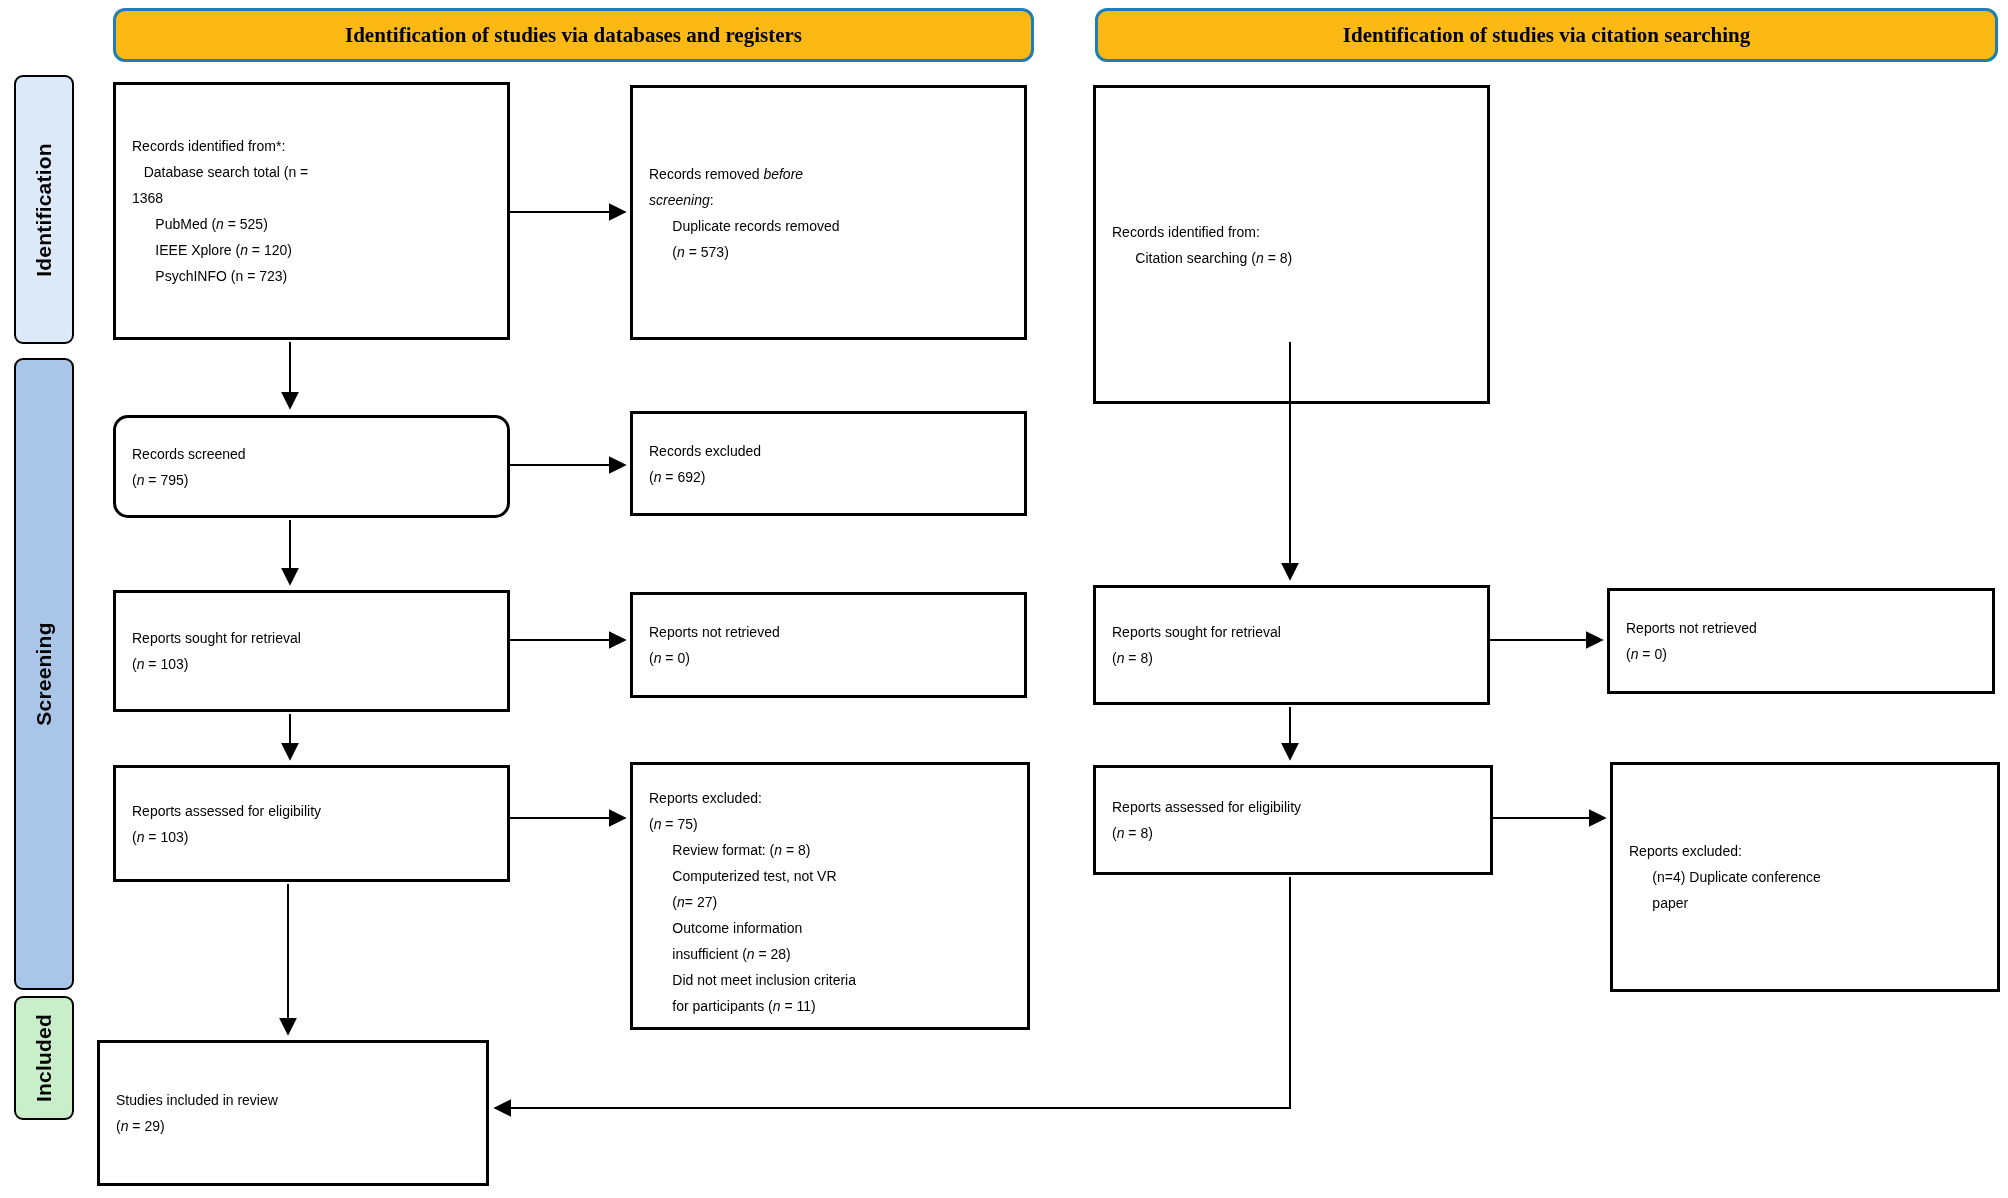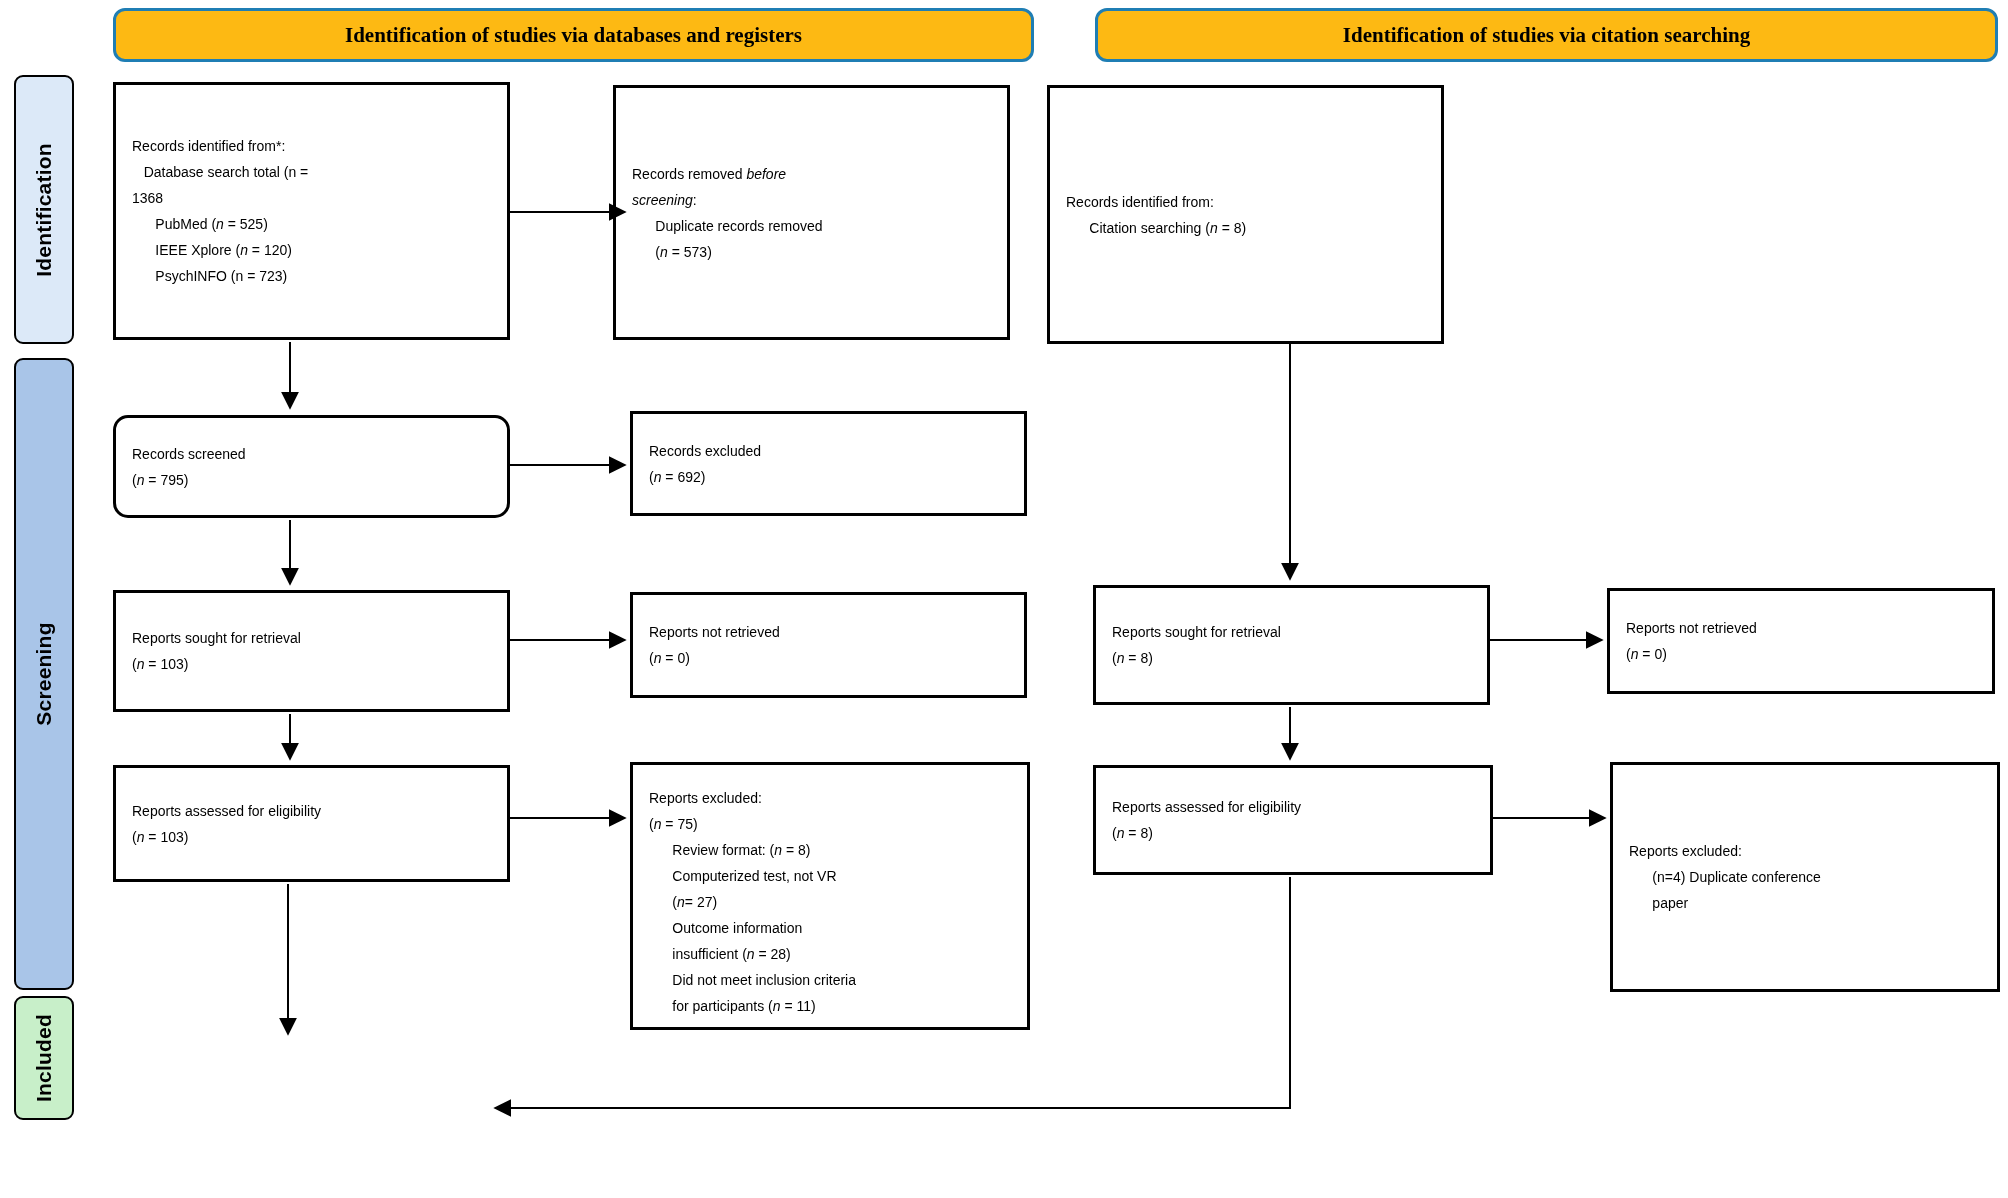--- a/index.html
+++ b/index.html
@@ -91,21 +91,21 @@
 
   <div class="fbox" style="left:113px; top:82px; width:397px; height:258px;">
     <div class="box-text">Records identified from*:
    Database search total (n =
 1368
       PubMed (<i>n</i> = 525)
       IEEE Xplore (<i>n</i> = 120)
       PsychINFO (n = 723)</div>
   </div>
 
-  <div class="fbox" style="left:613px; top:85px; width:397px; height:255px;">
+  <div class="fbox" style="left:630px; top:85px; width:397px; height:255px;">
     <div class="box-text">Records removed <i>before</i>
 <i>screening</i>:
       Duplicate records removed
       (<i>n</i> = 573)</div>
   </div>
 
   <div class="fbox" style="left:113px; top:415px; width:397px; height:103px;border-radius:15px;">
     <div class="box-text">Records screened
 (<i>n</i> = 795)</div>
   </div>
@@ -135,22 +135,26 @@
 (<i>n</i> = 75)
       Review format: (<i>n</i> = 8)
       Computerized test, not VR
       (<i>n</i>= 27)
       Outcome information
       insufficient (<i>n</i> = 28)
       Did not meet inclusion criteria
       for participants (<i>n</i> = 11)</div>
   </div>
 
+  <div class="fbox" style="left:97px; top:1040px; width:392px; height:146px;">
+    <div class="box-text">Studies included in review
+(<i>n</i> = 29)</div>
+  </div>
 
-  <div class="fbox" style="left:1047px; top:85px; width:397px; height:259px;">
+  <div class="fbox" style="left:1093px; top:85px; width:397px; height:319px;">
     <div class="box-text">Records identified from:
       Citation searching (<i>n</i> = 8)</div>
   </div>
 
   <div class="fbox" style="left:1093px; top:585px; width:397px; height:120px;">
     <div class="box-text">Reports sought for retrieval
 (<i>n</i> = 8)</div>
   </div>
 
   <div class="fbox" style="left:1607px; top:588px; width:388px; height:106px;">

